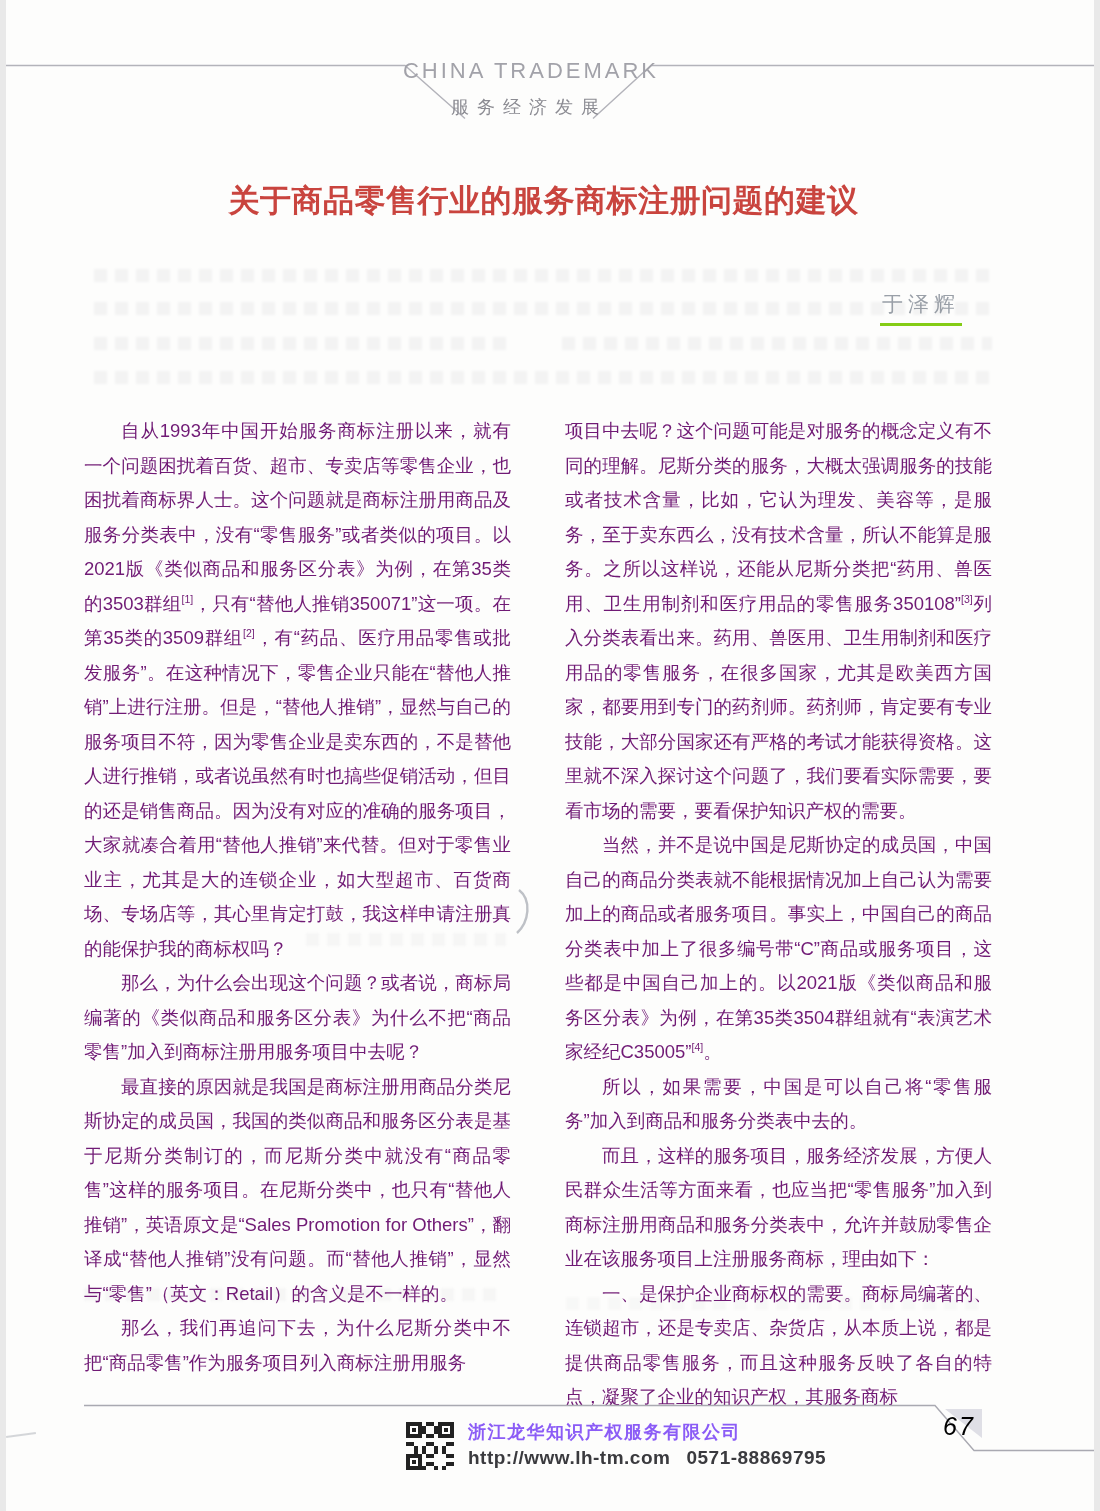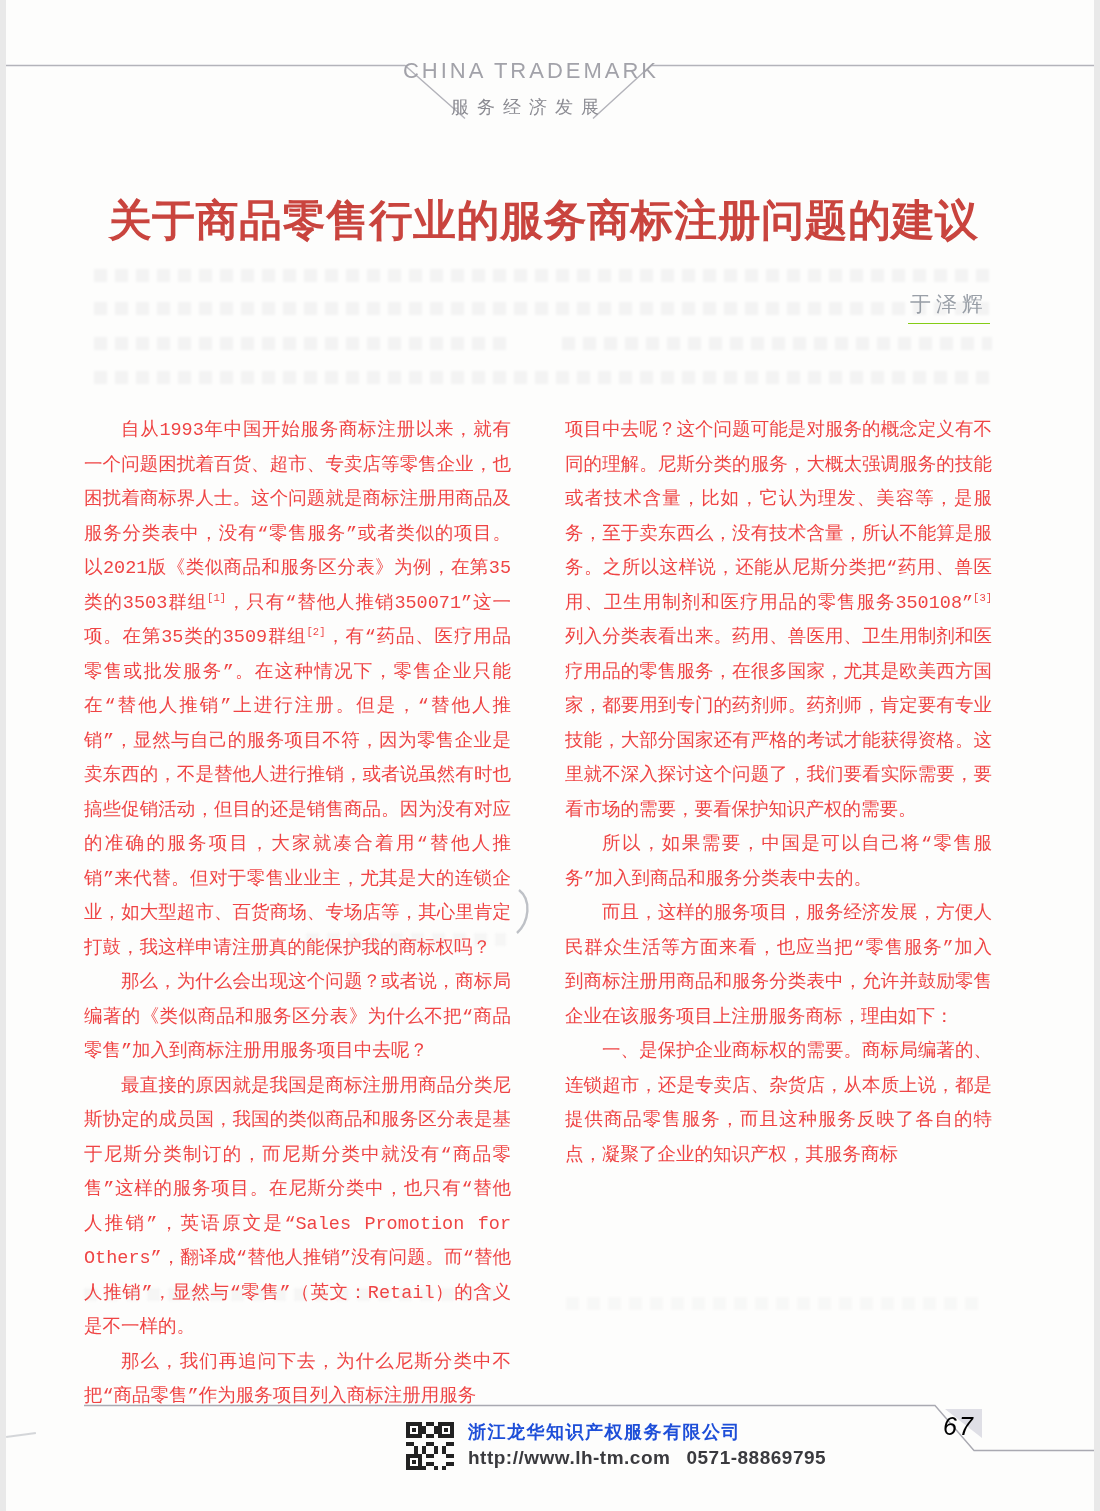--- a/index.html
+++ b/index.html
@@ -13,60 +13,60 @@
   .kicker{
     position:absolute;left:525px;top:58px;transform:translateX(-50%);
     font-size:22px;color:#a2a2a9;letter-spacing:3px;white-space:nowrap;
   }
   .section-name{
     position:absolute;left:523px;top:95px;transform:translateX(-50%);
     font-size:18px;color:#8b8b92;letter-spacing:8px;white-space:nowrap;
   }
   
   .title{
-    position:absolute;left:85px;top:192px;width:905px;margin:0;
-    text-align:center;font-size:43px;font-weight:800;color:#c9443e;
+    position:absolute;left:85px;top:180px;width:905px;margin:0;
+    text-align:center;font-size:31px;font-weight:800;color:#c9443e;
     letter-spacing:0.5px;white-space:nowrap;
   }
   .author{
-    position:absolute;right:104px;top:290px;
+    position:absolute;right:132px;top:290px;
     font-size:21px;color:#9aa0a8;letter-spacing:5px;
-    padding:0 2px 5px 2px;border-bottom:1px solid #84cc16;
+    padding:0 2px 5px 2px;border-bottom:3px solid #84cc16;
   }
   
   .ghost{
     position:absolute;height:13px;opacity:.13;filter:blur(1.2px);
     background:repeating-linear-gradient(90deg,
       rgba(118,120,128,.55) 0 13px, rgba(118,120,128,0) 13px 21px);
   }
   
   .columns{
     position:absolute;left:78px;top:414px;width:908px;
     display:flex;gap:54px;
   }
   .col{width:427px;}
   .col p{
     margin:0;text-indent:2em;
-    font-size:18.5px;line-height:34.5px;color:#ef4444;
-    text-align:justify;text-justify:inter-ideograph;font-family:Liberation Mono, monospace;
+    font-size:18.5px;line-height:34.5px;color:#701a75;
+    text-align:justify;text-justify:inter-ideograph;
   }
   .col p.no-indent{text-indent:0;}
   .col sup{font-size:10.5px;line-height:0;vertical-align:super;}
   
   .curl{position:absolute;left:505px;top:888px;opacity:.75;}
   .scratch{
     position:absolute;left:0px;top:1434px;width:30px;height:2px;
     background:#b9bdc2;transform:rotate(-8deg);opacity:.6;
   }
   
   .ftr-svg{position:absolute;left:0;top:1390px;width:1100px;height:80px;}
   .qr{position:absolute;left:400px;top:1422px;width:48px;height:48px;}
   .company{
     position:absolute;left:462px;top:1420px;
-    font-size:18px;font-weight:700;color:#1d4ed8;letter-spacing:1.5px;
+    font-size:18px;font-weight:700;color:#8b5cf6;letter-spacing:1.5px;
   }
   .contact{
     position:absolute;left:462px;top:1447px;display:flex;gap:16px;
     font-size:19px;font-weight:700;color:#3a3a3e;letter-spacing:0.5px;
   }
   .page-num{
     position:absolute;left:937px;top:1412px;
     font-size:25px;font-style:italic;color:#000000;letter-spacing:2px;
   }
 </style>
@@ -96,20 +96,21 @@
 
   <main class="columns">
     <div class="col">
         <p>自从1993年中国开始服务商标注册以来，就有一个问题困扰着百货、超市、专卖店等零售企业，也困扰着商标界人士。这个问题就是商标注册用商品及服务分类表中，没有“零售服务”或者类似的项目。以2021版《类似商品和服务区分表》为例，在第35类的3503群组<sup>[1]</sup>，只有“替他人推销350071”这一项。在第35类的3509群组<sup>[2]</sup>，有“药品、医疗用品零售或批发服务”。在这种情况下，零售企业只能在“替他人推销”上进行注册。但是，“替他人推销”，显然与自己的服务项目不符，因为零售企业是卖东西的，不是替他人进行推销，或者说虽然有时也搞些促销活动，但目的还是销售商品。因为没有对应的准确的服务项目，大家就凑合着用“替他人推销”来代替。但对于零售业业主，尤其是大的连锁企业，如大型超市、百货商场、专场店等，其心里肯定打鼓，我这样申请注册真的能保护我的商标权吗？</p>
         <p>那么，为什么会出现这个问题？或者说，商标局编著的《类似商品和服务区分表》为什么不把“商品零售”加入到商标注册用服务项目中去呢？</p>
         <p>最直接的原因就是我国是商标注册用商品分类尼斯协定的成员国，我国的类似商品和服务区分表是基于尼斯分类制订的，而尼斯分类中就没有“商品零售”这样的服务项目。在尼斯分类中，也只有“替他人推销”，英语原文是“Sales Promotion for Others”，翻译成“替他人推销”没有问题。而“替他人推销”，显然与“零售”（英文：Retail）的含义是不一样的。</p>
         <p>那么，我们再追问下去，为什么尼斯分类中不把“商品零售”作为服务项目列入商标注册用服务</p>
       </div>
     <div class="col">
         <p class="no-indent">项目中去呢？这个问题可能是对服务的概念定义有不同的理解。尼斯分类的服务，大概太强调服务的技能或者技术含量，比如，它认为理发、美容等，是服务，至于卖东西么，没有技术含量，所认不能算是服务。之所以这样说，还能从尼斯分类把“药用、兽医用、卫生用制剂和医疗用品的零售服务350108”<sup>[3]</sup>列入分类表看出来。药用、兽医用、卫生用制剂和医疗用品的零售服务，在很多国家，尤其是欧美西方国家，都要用到专门的药剂师。药剂师，肯定要有专业技能，大部分国家还有严格的考试才能获得资格。这里就不深入探讨这个问题了，我们要看实际需要，要看市场的需要，要看保护知识产权的需要。</p>
+        <p>当然，并不是说中国是尼斯协定的成员国，中国自己的商品分类表就不能根据情况加上自己认为需要加上的商品或者服务项目。事实上，中国自己的商品分类表中加上了很多编号带“C”商品或服务项目，这些都是中国自己加上的。以2021版《类似商品和服务区分表》为例，在第35类3504群组就有“表演艺术家经纪C35005”<sup>[4]</sup>。</p>
         <p>所以，如果需要，中国是可以自己将“零售服务”加入到商品和服务分类表中去的。</p>
         <p>而且，这样的服务项目，服务经济发展，方便人民群众生活等方面来看，也应当把“零售服务”加入到商标注册用商品和服务分类表中，允许并鼓励零售企业在该服务项目上注册服务商标，理由如下：</p>
         <p>一、是保护企业商标权的需要。商标局编著的、连锁超市，还是专卖店、杂货店，从本质上说，都是提供商品零售服务，而且这种服务反映了各自的特点，凝聚了企业的知识产权，其服务商标</p>
       </div>
   </main>
 
   <svg class="curl" width="26" height="48" viewBox="0 0 26 48">
     <path d="M8,2 C21,12 18,34 6,45" fill="none" stroke="#a9adb4" stroke-width="2.4"></path>
   </svg>
   <div class="scratch"></div>

